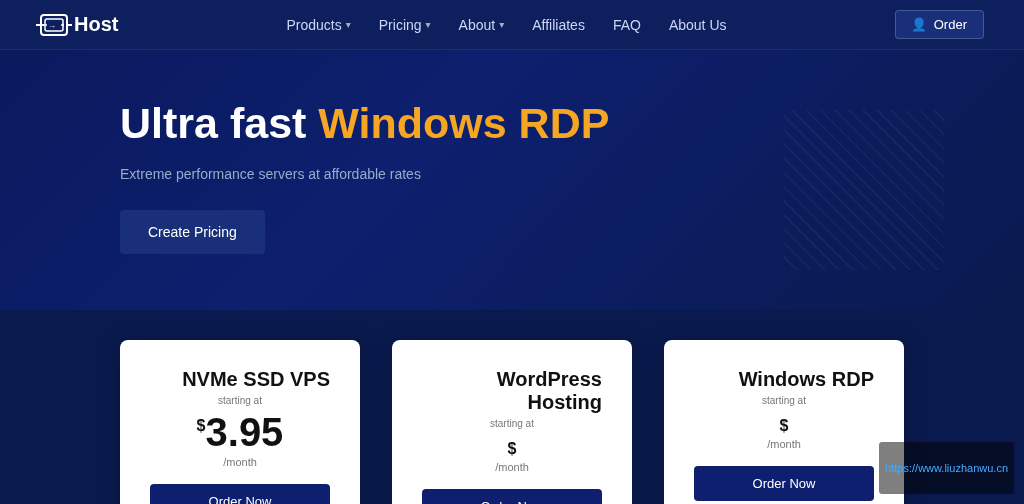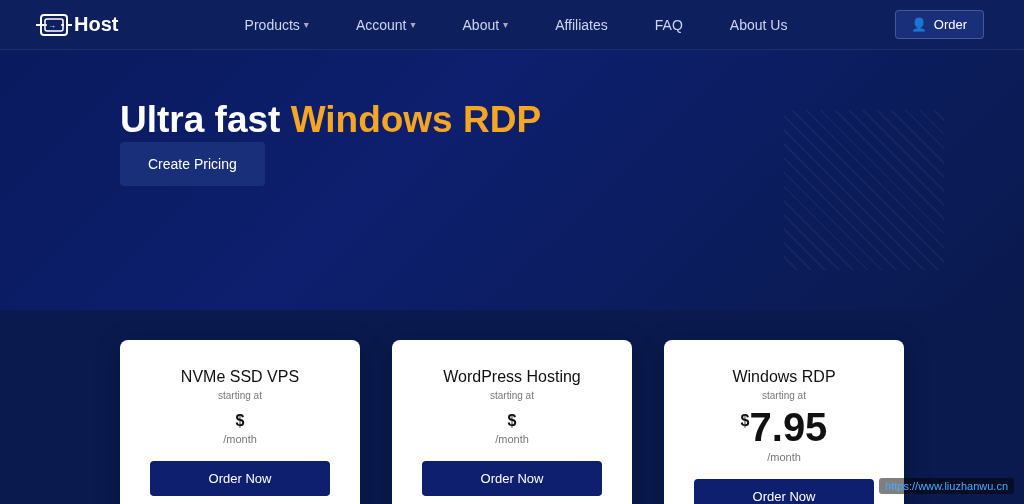--- a/index.html
+++ b/index.html
@@ -61,21 +61,20 @@
       gap: 28px;
       list-style: none;
     }
     .nav-links li a {
       color: #cdd6f4;
       text-decoration: none;
       font-size: 14px;
       display: flex;
       align-items: center;
       gap: 4px;
-      margin-left: 19px;
     }
     .chevron {
       font-size: 10px;
       color: #aab;
     }
     .login-btn {
       background: #1a2f7a;
       color: #fff;
       border: 1px solid rgba(255,255,255,0.2);
       border-radius: 4px;
@@ -94,24 +93,25 @@
       position: relative;
       min-height: 260px;
     }
     .hero-deploy {
       font-size: 13px;
       color: #8899cc;
       margin-bottom: 10px;
       letter-spacing: 0.5px;
     }
     .hero-title {
-      font-size: 37px;
+      font-size: 43px;
       font-weight: 700;
       color: #fff;
       line-height: 1.2;
+      margin-bottom: 16px;
     }
     .hero-title .highlight {
       color: #f5a623;
     }
     .hero-subtitle {
       font-size: 14px;
       color: #99aacc;
       margin-bottom: 28px;
     }
     .cta-btn {
@@ -155,24 +155,25 @@
       background: #fff;
       color: #111;
       border-radius: 8px;
       padding: 28px 30px 24px;
       width: 240px;
       text-align: center;
       margin: 0 16px;
       box-shadow: 0 4px 24px rgba(0,0,0,0.25);
     }
     .card-title {
-      font-size: 16px;
-      font-weight: 400;
+      font-size: 20px;
+      font-weight: 700;
       color: #111;
       margin-bottom: 4px;
+      text-align: right;
     }
     .card-starting {
       font-size: 10px;
       color: #777;
       margin-bottom: 6px;
     }
     .card-price {
       display: flex;
       align-items: flex-start;
       justify-content: center;
@@ -209,21 +210,21 @@
     }
 
     
     .watermark {
       position: fixed;
       bottom: 10px;
       right: 10px;
       font-size: 11px;
       color: #4af;
       background: rgba(0,0,0,0.5);
-      padding: 2px 6px;
+      padding: 20px 6px;
       border-radius: 3px;
     }
   </style>
 </head>
 <body>
 
 <nav class="navbar">
   <div class="logo">
     <span class="logo-icon">
       <svg width="20" height="14" viewBox="0 0 20 14" fill="none" xmlns="http://www.w3.org/2000/svg">
@@ -238,21 +239,21 @@
 
   <ul class="nav-links">
     <li>
       <a href="#">
         <span>Products</span>
         <span class="chevron">▾</span>
       </a>
     </li>
     <li>
       <a href="#">
-        <span>Account</span>
+        <span>Pricing</span>
         <span class="chevron">▾</span>
       </a>
     </li>
     <li>
       <a href="#">
         <span>About</span>
         <span class="chevron">▾</span>
       </a>
     </li>
     <li>
@@ -269,51 +270,52 @@
   <button class="login-btn">
     <span>👤</span>
     <span>Order</span>
   </button>
 </nav>
 
 <section class="hero">
   <h1 class="hero-title">
     <span>Ultra fast </span><span class="highlight">Windows RDP</span>
   </h1>
+  <p class="hero-subtitle">Extreme performance servers at affordable rates</p>
   <button class="cta-btn">Create Pricing</button>
 </section>
 
 <section class="cards-section">
 
   <div class="card">
     <div class="card-title">NVMe SSD VPS</div>
     <div class="card-starting">starting at</div>
     <div class="card-price">
       <span class="card-dollar">$</span>
+      <span class="card-amount">3.95</span>
     </div>
     <div class="card-period">/month</div>
     <button class="card-btn">Order Now</button>
   </div>
 
   <div class="card">
     <div class="card-title">WordPress Hosting</div>
     <div class="card-starting">starting at</div>
     <div class="card-price">
       <span class="card-dollar">$</span>
     </div>
     <div class="card-period">/month</div>
     <button class="card-btn">Order Now</button>
   </div>
 
   <div class="card">
     <div class="card-title">Windows RDP</div>
     <div class="card-starting">starting at</div>
     <div class="card-price">
       <span class="card-dollar">$</span>
-      <span class="card-amount">7.95</span>
     </div>
     <div class="card-period">/month</div>
     <button class="card-btn">Order Now</button>
   </div>
 
 </section>
 
 <div class="watermark">https://www.liuzhanwu.cn</div>
 
 </body></html>

